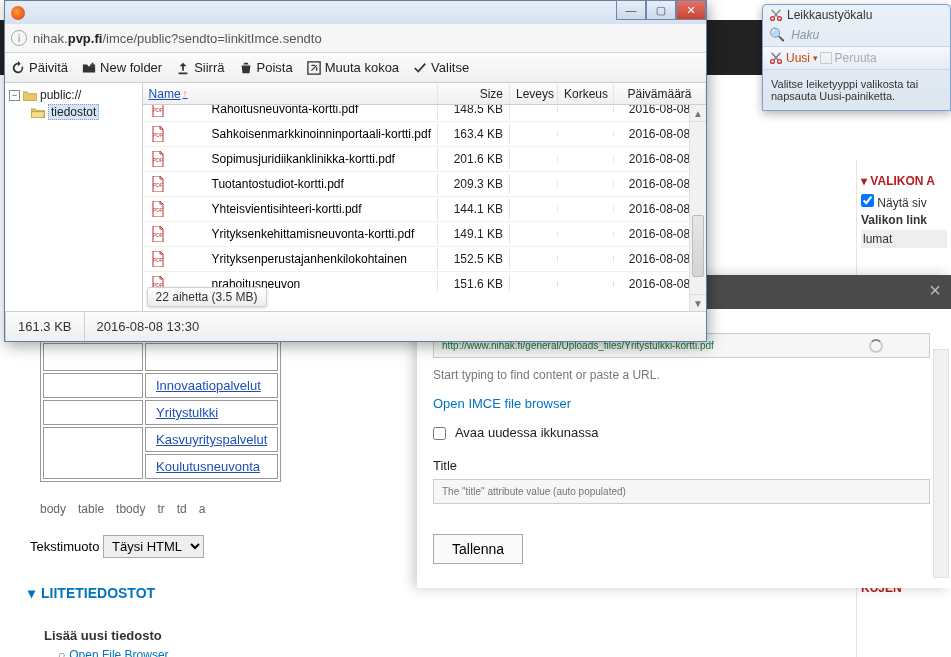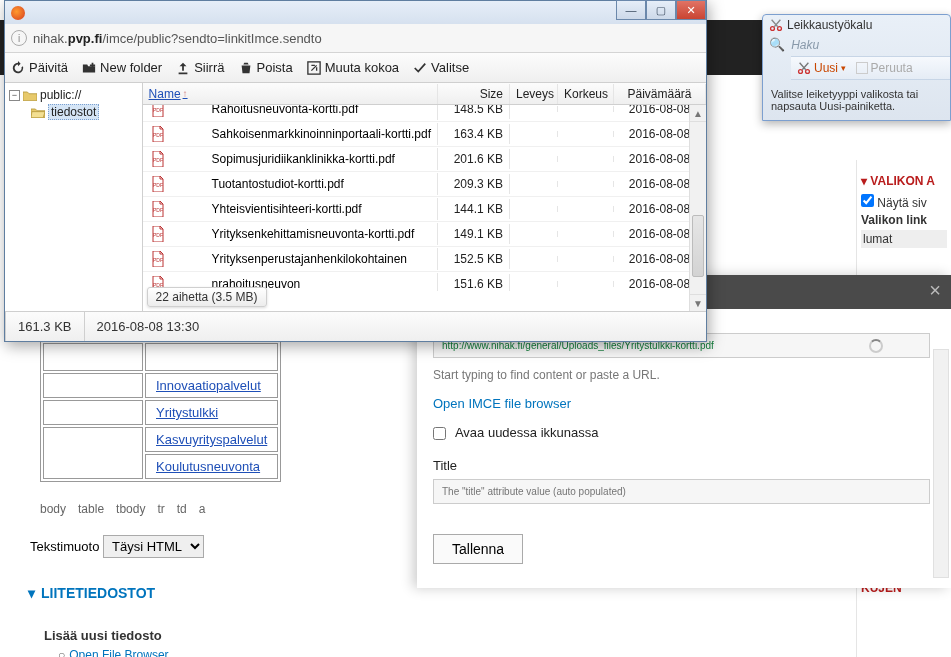--- a/index.html
+++ b/index.html
@@ -38,27 +38,27 @@
 .modal .urlwrap .spinner { position: absolute; right: 6px; top: 6px; width: 14px; height: 14px; border: 2px solid #ccc; border-top-color: #888; border-radius: 50%; }
 .modal .hint { font-size: 12px; color: #777; margin: 10px 0 12px; }
 .modal .link { font-size: 13px; color: #0074bd; margin-bottom: 14px; display: inline-block; }
 .modal .chkrow { font-size: 13px; color: #222; margin-bottom: 18px; }
 .modal .chkrow input { margin-right: 6px; vertical-align: middle; }
 .modal .flabel { font-size: 13px; color: #222; margin-bottom: 6px; }
 .modal .titlein { width: 350px; padding: 6px 8px; font-size: 14px; border: 1px solid #ccc; color: #aaa; }
 .modal .savebtn { margin-top: 30px; padding: 6px 18px; font-size: 14px; border: 1px solid #aaa; background: #fafafa; cursor: pointer; }
 
 
-.snip { position: absolute; left: 762px; top: 14px; width: 189px; background: linear-gradient(#e9f0f8,#dde5ef); border: 1px solid #7c9fcf; border-radius: 4px 4px 0 0; box-shadow: 0 3px 10px rgba(0,0,0,0.3); }
+.snip { position: absolute; left: 762px; top: 4px; width: 189px; background: linear-gradient(#e9f0f8,#dde5ef); border: 1px solid #7c9fcf; border-radius: 4px 4px 0 0; box-shadow: 0 3px 10px rgba(0,0,0,0.3); }
 .snip .title { font-size: 12px; padding: 3px 6px; color: #333; display: flex; align-items: center; gap: 4px; }
 .snip .title .ico { width: 14px; height: 14px; display: inline-block; }
 .snip .searchrow { padding: 2px 6px 4px; display:flex; align-items:center; gap:6px; }
 .snip .searchrow .mag { color:#89a; font-size:13px; }
 .snip .searchrow .ph { color:#89a; font-style: italic; font-size: 12px; }
-.snip .tb { background: linear-gradient(#f6f9fd,#e5ecf5); border-top: 1px solid #c7d5e6; border-bottom: 1px solid #c7d5e6; padding: 4px 6px; display: flex; align-items: center; gap: 10px; margin-left: 28px; }
+.snip .tb { background: linear-gradient(#f6f9fd,#e5ecf5); border-top: 1px solid #c7d5e6; border-bottom: 1px solid #c7d5e6; padding: 4px 6px; display: flex; align-items: center; gap: 2px; }
 .snip .tb .new { color: #c94700; font-size: 12px; display: flex; align-items: center; gap: 3px; }
 .snip .tb .new .sci { width: 14px; height: 14px; }
 .snip .tb .grey { color: #aaa; font-size: 12px; display: flex; align-items: center; gap: 3px; }
 .snip .msg { padding: 8px; font-size: 11px; color: #333; }
 
 
 .ffwin { position: absolute; left: 4px; top: 0; width: 703px; background: #fff; border: 1px solid #5f7ea0; box-shadow: 2px 4px 14px rgba(0,0,0,0.35); }
 .ff-titlebar { height: 23px; background: linear-gradient(#e6eef8,#d6e1ef); display: flex; align-items: center; font-size: 12px; padding: 0 0 0 6px; position: relative; }
 .ff-titlebar .ffico { width: 14px; height: 14px; background: radial-gradient(circle at 40% 40%, #ff9a2e, #d63b1f); border-radius: 50%; margin-right: 5px; display:inline-block; }
 .ff-titlebar .winbtns { position: absolute; right: 0; top: -1px; display: flex; }

